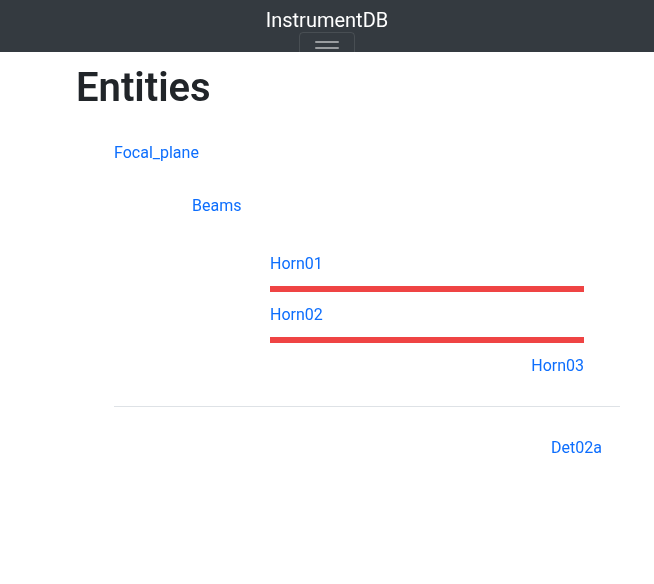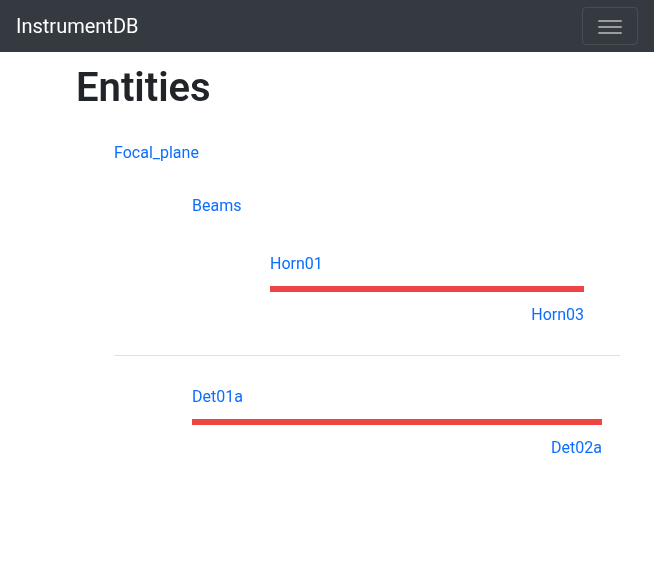--- a/index.html
+++ b/index.html
@@ -11,20 +11,21 @@
       background: #fff;
       width: 654px;
     }
     .navbar {
       background-color: #343a40;
       display: flex;
       justify-content: space-between;
       align-items: center;
       padding: 8px 16px;
       height: 52px;
+      flex-direction: column;
     }
     .navbar-brand {
       color: #fff;
       font-size: 20px;
       text-decoration: none;
     }
     .navbar-toggler {
       background-color: transparent;
       border: 1px solid rgba(255,255,255,0.1);
       border-radius: 4px;
@@ -112,32 +113,32 @@
     <li>
       <a href="#" class="node-link">Focal_plane</a>
       <ul>
         <li>
           <a href="#" class="node-link">Beams</a>
           <ul class="leaf-list">
             <li>
               <a href="#" class="node-link">Horn01</a>
             </li>
             <li>
+              <a href="#" class="node-link">Horn02</a>
+            </li>
+            <li>
               <a href="#" class="node-link">Horn03</a>
             </li>
           </ul>
         </li>
       </ul>
       <div class="group-sep"></div>
     </li>
 
     <li>
       <ul class="leaf-list">
         <li>
-          <a href="#" class="node-link">Det01a</a>
-        </li>
-        <li>
           <a href="#" class="node-link">Det02a</a>
         </li>
       </ul>
     </li>
   </ul>
 </div>
 
 </body></html>

